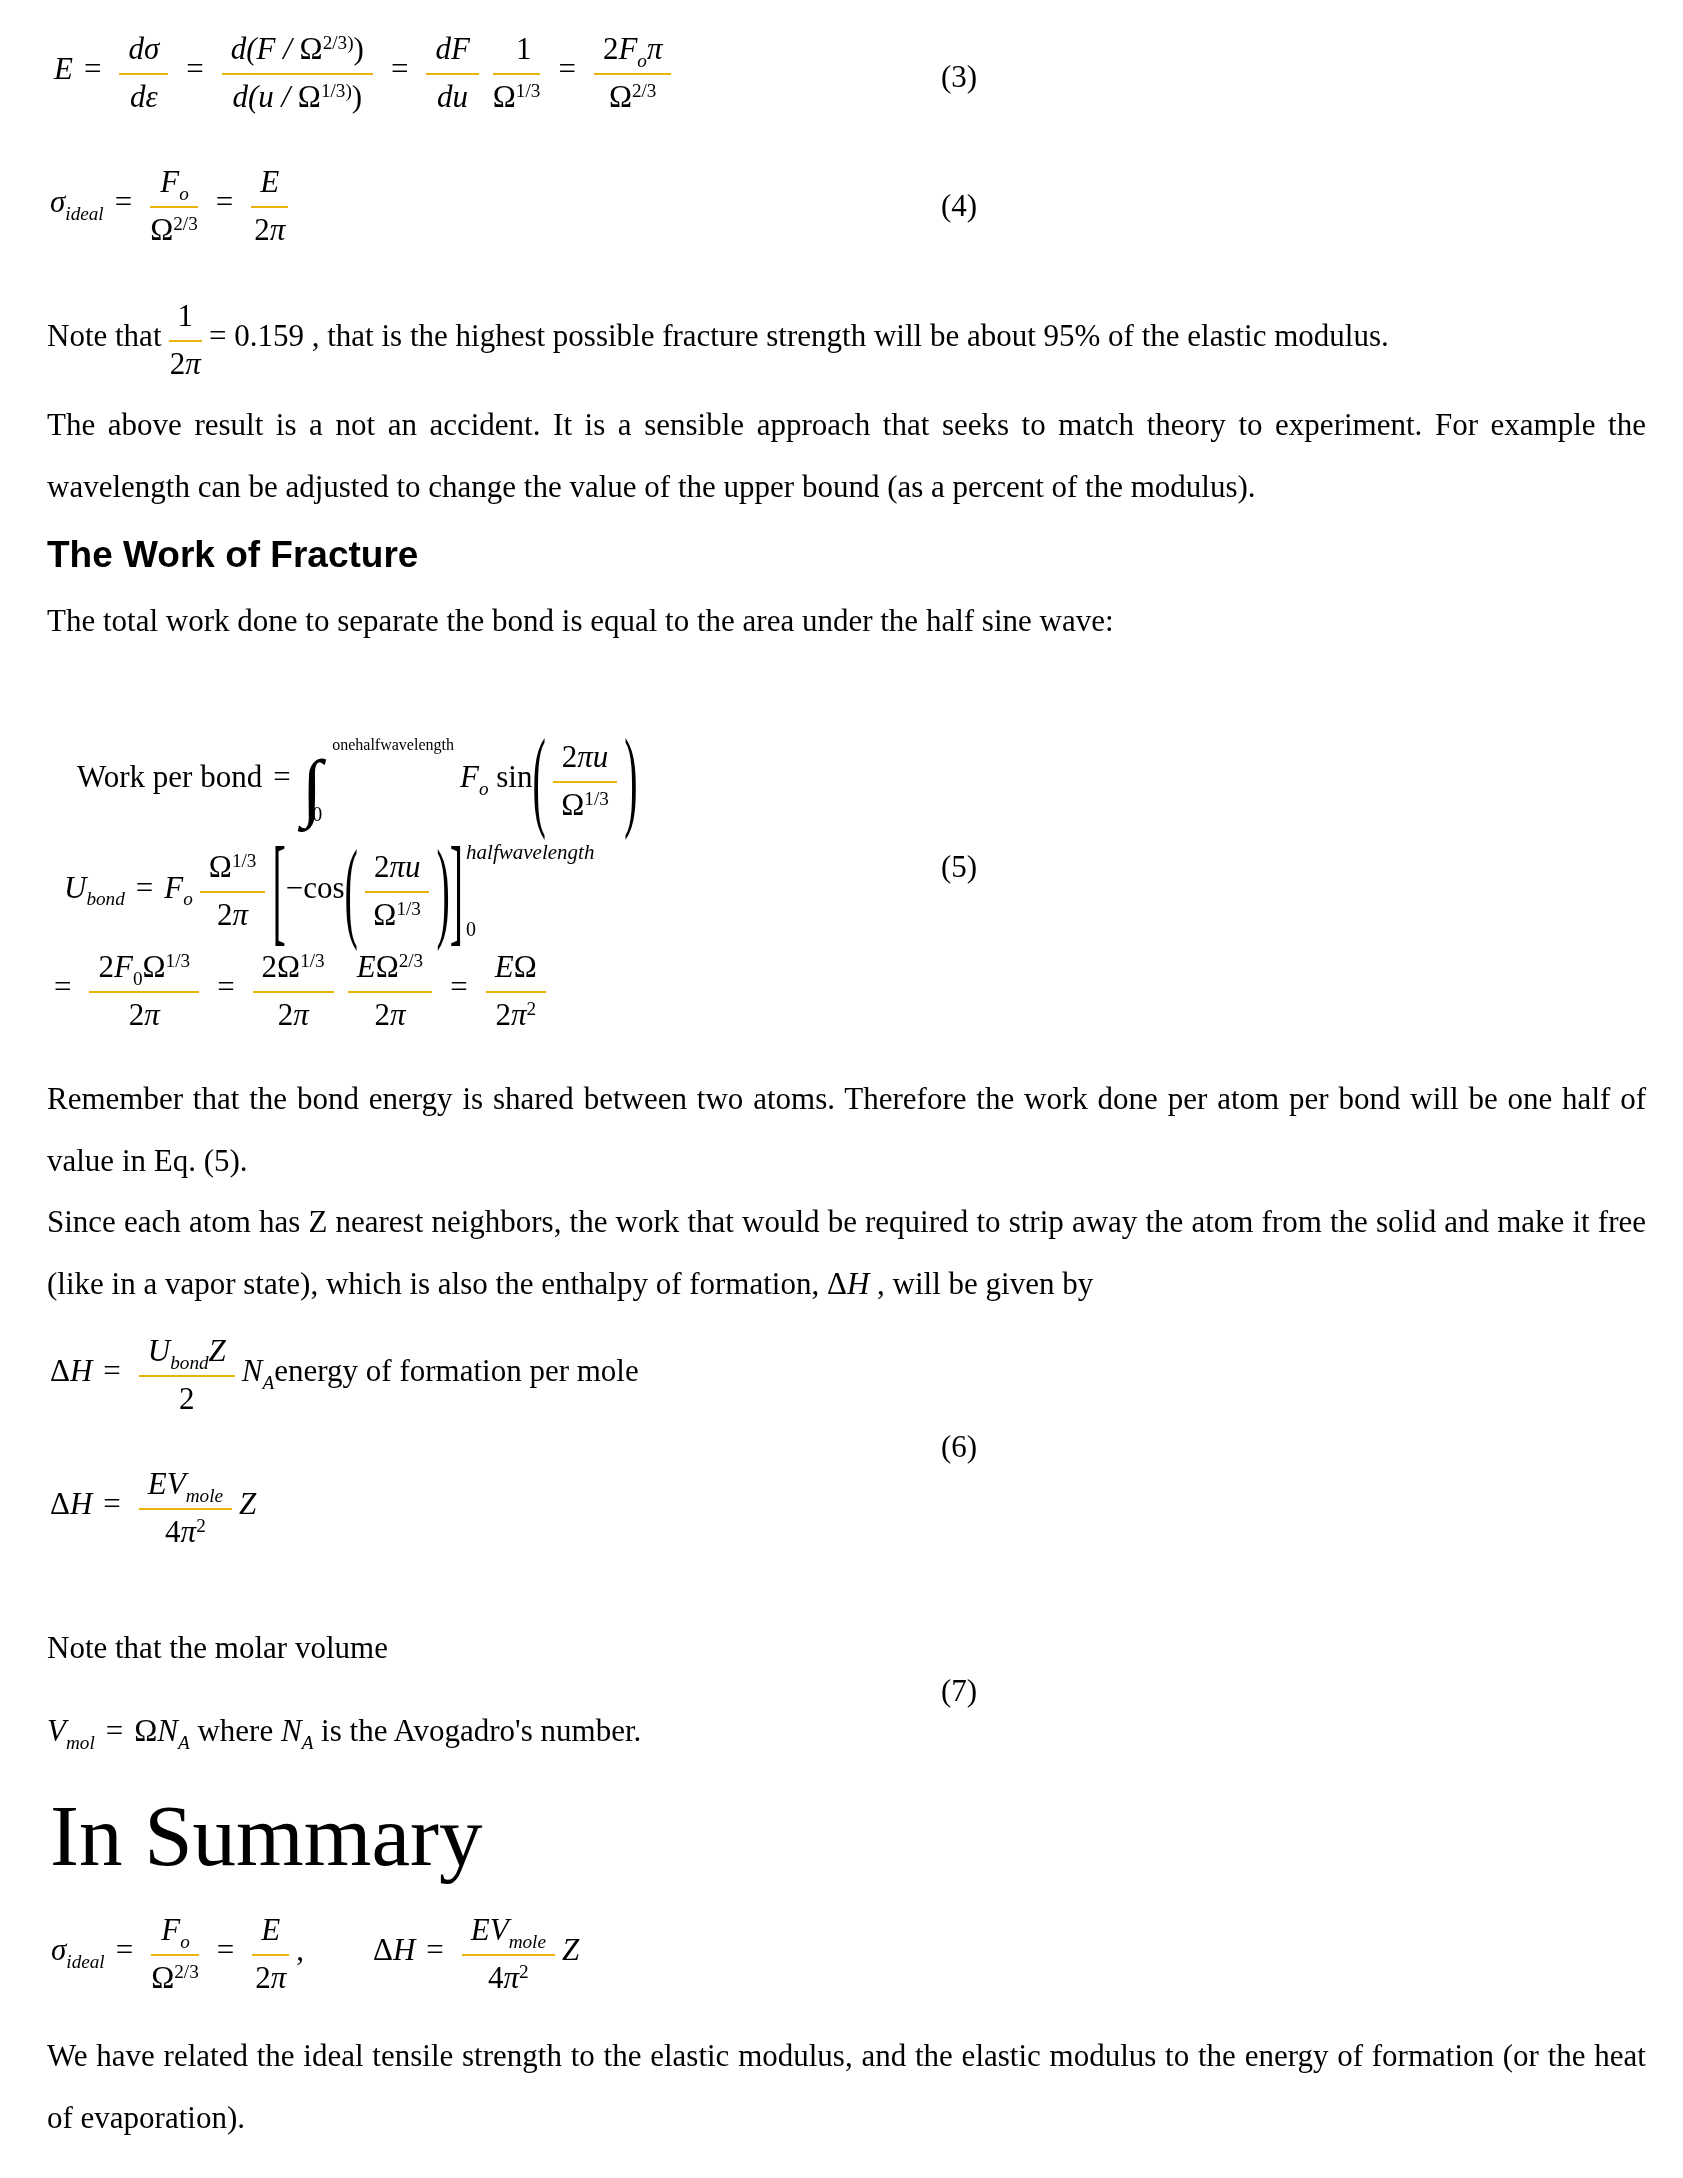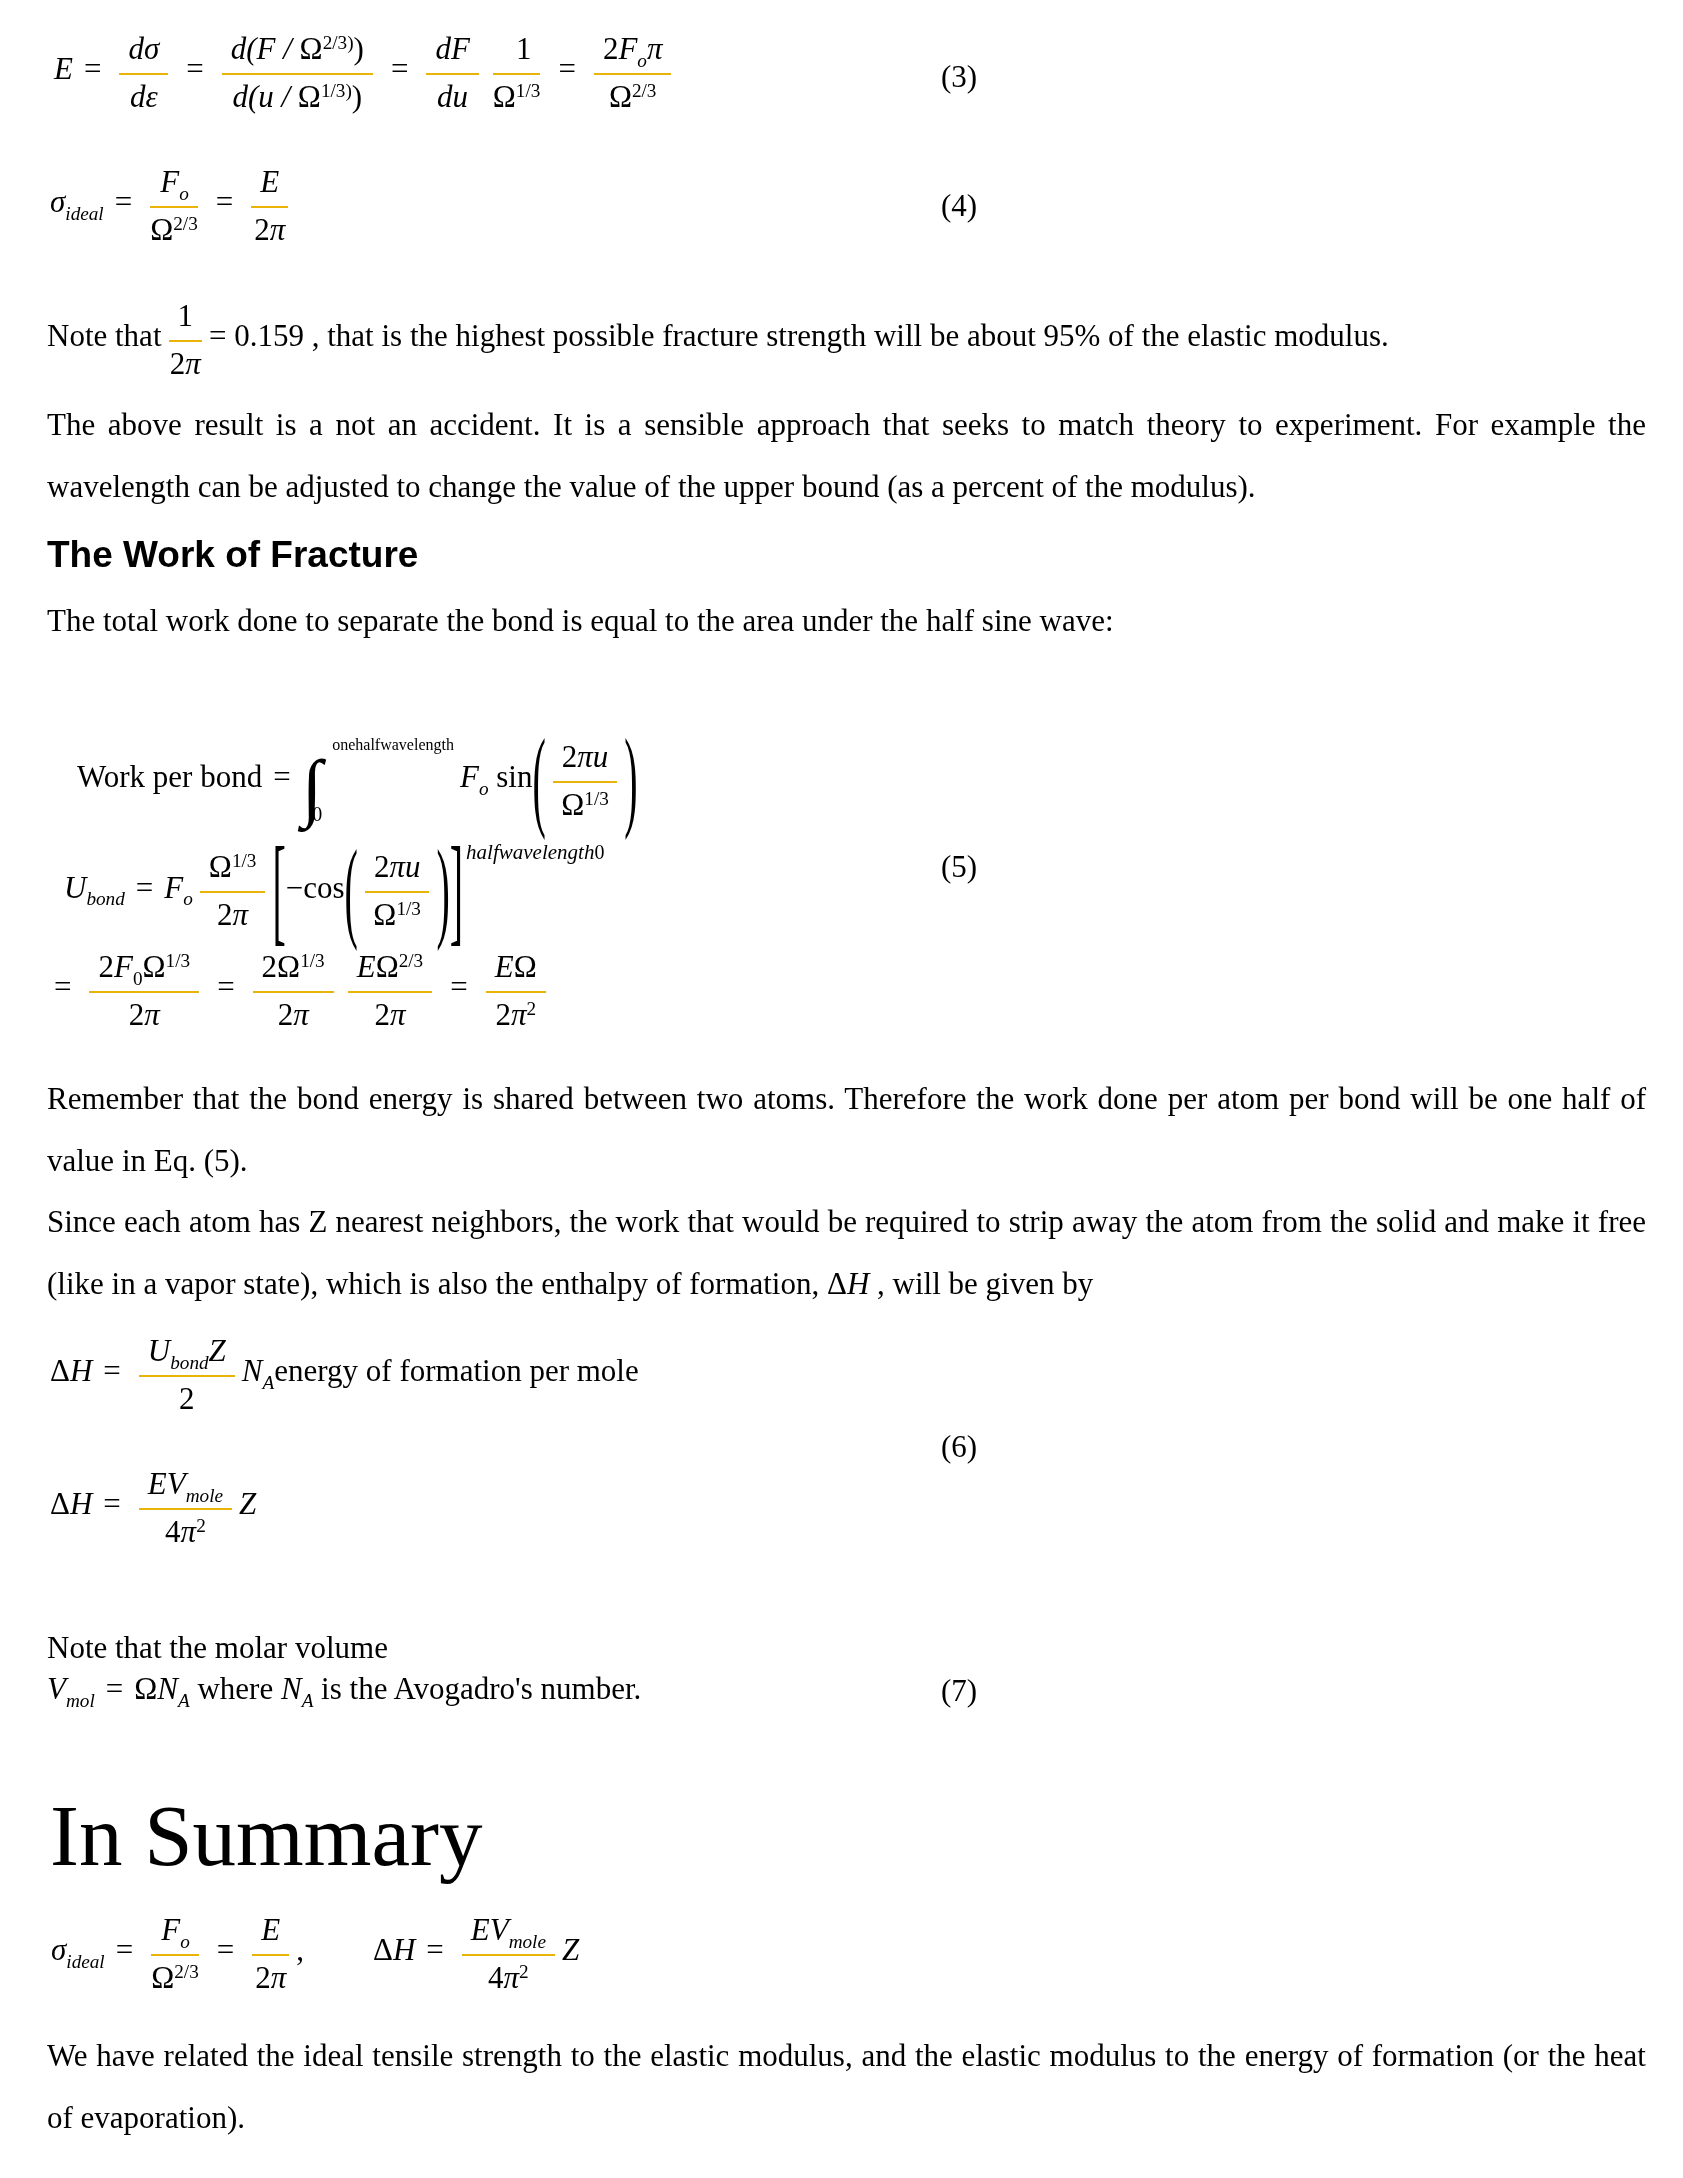--- a/index.html
+++ b/index.html
@@ -20,21 +20,21 @@
   sup.s { font-size:0.62em; line-height:0; vertical-align:0.5em; }
   sub.s { font-size:0.62em; line-height:0; vertical-align:-0.4em; font-style:italic; }
   sub.sn { font-size:0.62em; line-height:0; vertical-align:-0.4em; }
   .eqnum { font-size:31px; }
   .stretch { display:inline-block; vertical-align:middle; line-height:0.8; font-size:40px; }
   .p28 { transform:scaleY(2.8); }
   .b30 { transform:scaleY(3.0); }
   .integral { font-size:75px; line-height:0; vertical-align:middle; position:relative; top:7px; }
   .int-lo { font-size:20px; line-height:0; position:relative; top:26px; left:-10px; }
   .int-hi { font-size:16px; line-height:0; position:relative; top:-26px; margin-right:6px; }
-  .limcol { display:inline-flex; flex-direction:row; justify-content:space-between;
+  .limcol { display:inline-flex; flex-direction:column; justify-content:space-between;
             height:97px; vertical-align:middle; margin-left:3px; }
   .limcol .t { font-size:21px; font-style:italic; line-height:1; }
   .limcol .b { font-size:20px; line-height:1; }
   .h-work { font-family:"Liberation Sans", sans-serif; font-weight:bold; font-size:37px; line-height:1.1; }
   .h-summary { font-size:87px; line-height:1; }
 </style>
 </head>
 <body>
 
 <div class="abs math" style="top:30px; left:54px;">
@@ -85,21 +85,21 @@
   <span>Δ</span><i class="v">H</i><span class="op">=</span><span class="frac"><span class="num"><i class="v">U</i><sub class="s">bond</sub><i class="v">Z</i></span><span class="den"><span>2</span></span></span><i class="v">N</i><sub class="s">A</sub><span>energy of formation per mole</span>
 </div>
 <div class="abs eqnum" style="top:1429px; left:941px;">(6)</div>
 
 <div class="abs math" style="top:1465px; left:50px;">
   <span>Δ</span><i class="v">H</i><span class="op">=</span><span class="frac"><span class="num"><i class="v">EV</i><sub class="s">mole</sub></span><span class="den"><span>4</span><i class="v">π</i><sup class="s">2</sup></span></span><i class="v">Z</i>
 </div>
 
 <div class="abs line" style="top:1590px; left:47px;margin-top:40px;">Note that the molar volume</div>
 
-<div class="abs math" style="top:1671px; left:47px;text-align:right;">
+<div class="abs math" style="top:1713px; left:47px;text-align:right;">
   <i class="v">V</i><sub class="s">mol</sub><span class="op">=</span><span>Ω</span><i class="v">N</i><sub class="s">A</sub>&nbsp;<span>where</span>&nbsp;<i class="v">N</i><sub class="s">A</sub>&nbsp;<span>is the Avogadro's number.</span>
 </div>
 <div class="abs eqnum" style="top:1673px; left:941px;">(7)</div>
 
 <div class="abs h-summary" style="top:1792px; left:50px;">In Summary</div>
 
 <div class="abs math" style="top:1911px; left:51px;">
   <i class="v">σ</i><sub class="s">ideal</sub><span class="op">=</span><span class="frac"><span class="num"><i class="v">F</i><sub class="s">o</sub></span><span class="den"><span>Ω</span><sup class="s">2/3</sup></span></span><span class="op">=</span><span class="frac"><span class="num"><i class="v">E</i></span><span class="den"><span>2</span><i class="v">π</i></span></span><span>,</span><span style="display:inline-block; width:69px;"></span><span>Δ</span><i class="v">H</i><span class="op">=</span><span class="frac"><span class="num"><i class="v">EV</i><sub class="s">mole</sub></span><span class="den"><span>4</span><i class="v">π</i><sup class="s">2</sup></span></span><i class="v">Z</i>
 </div>
 

